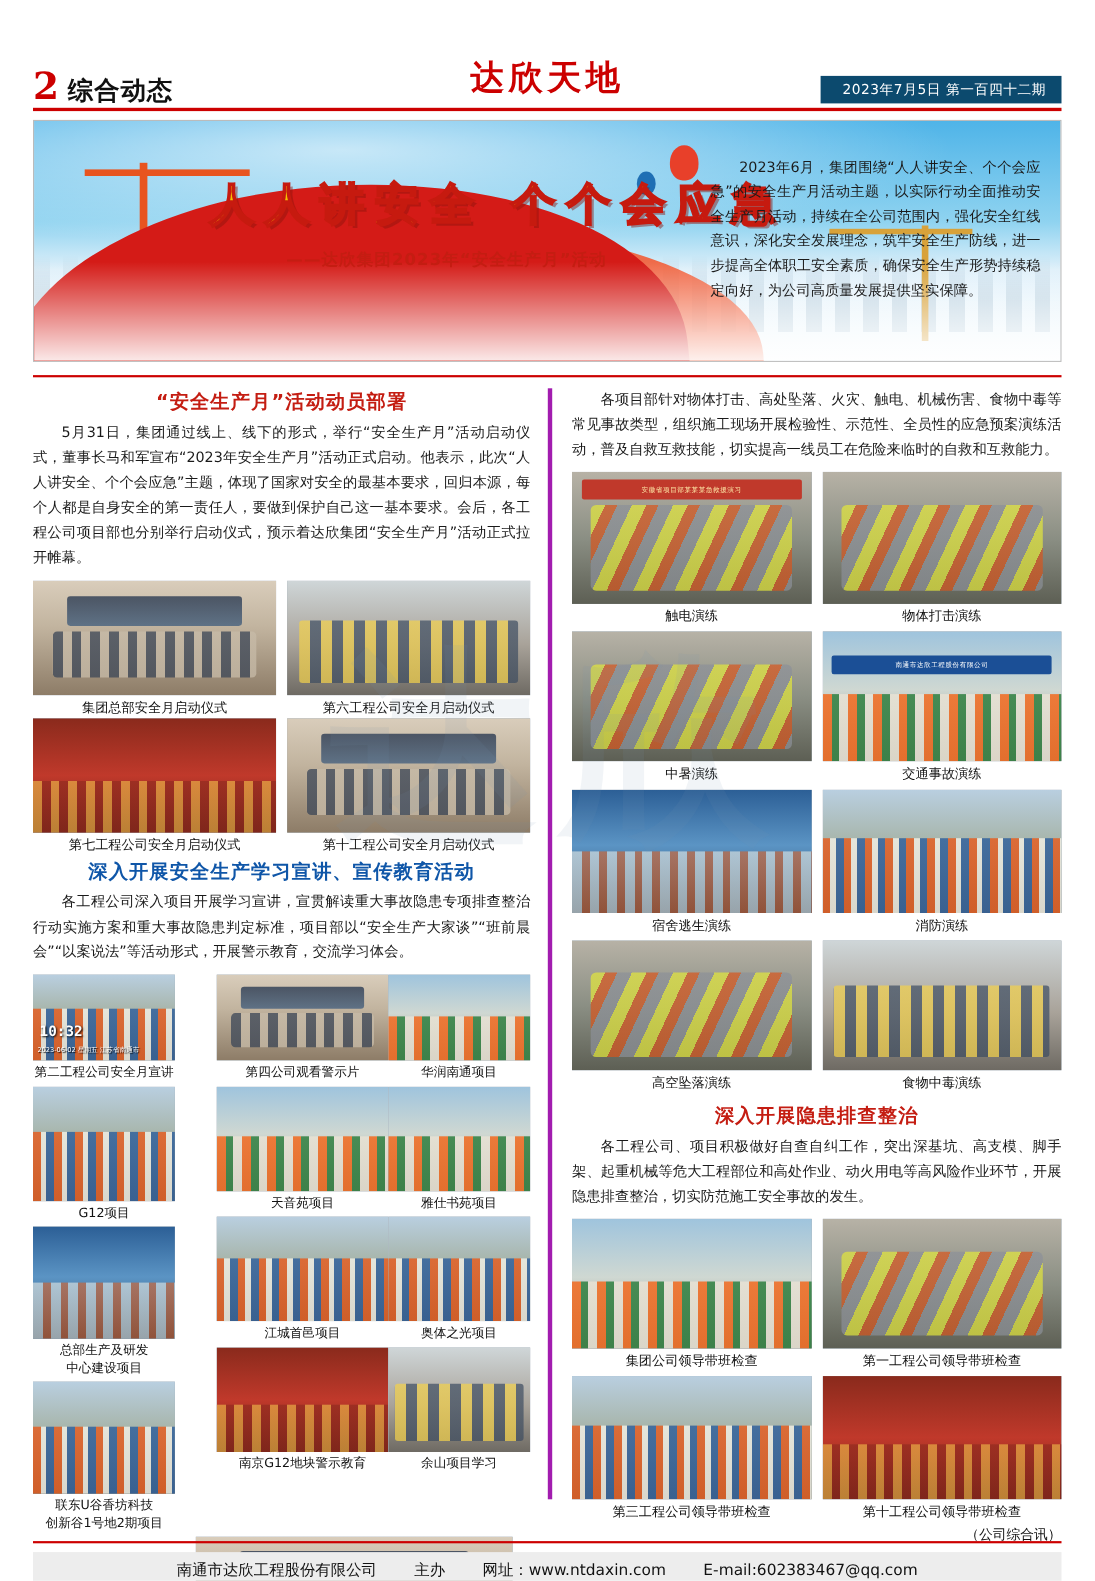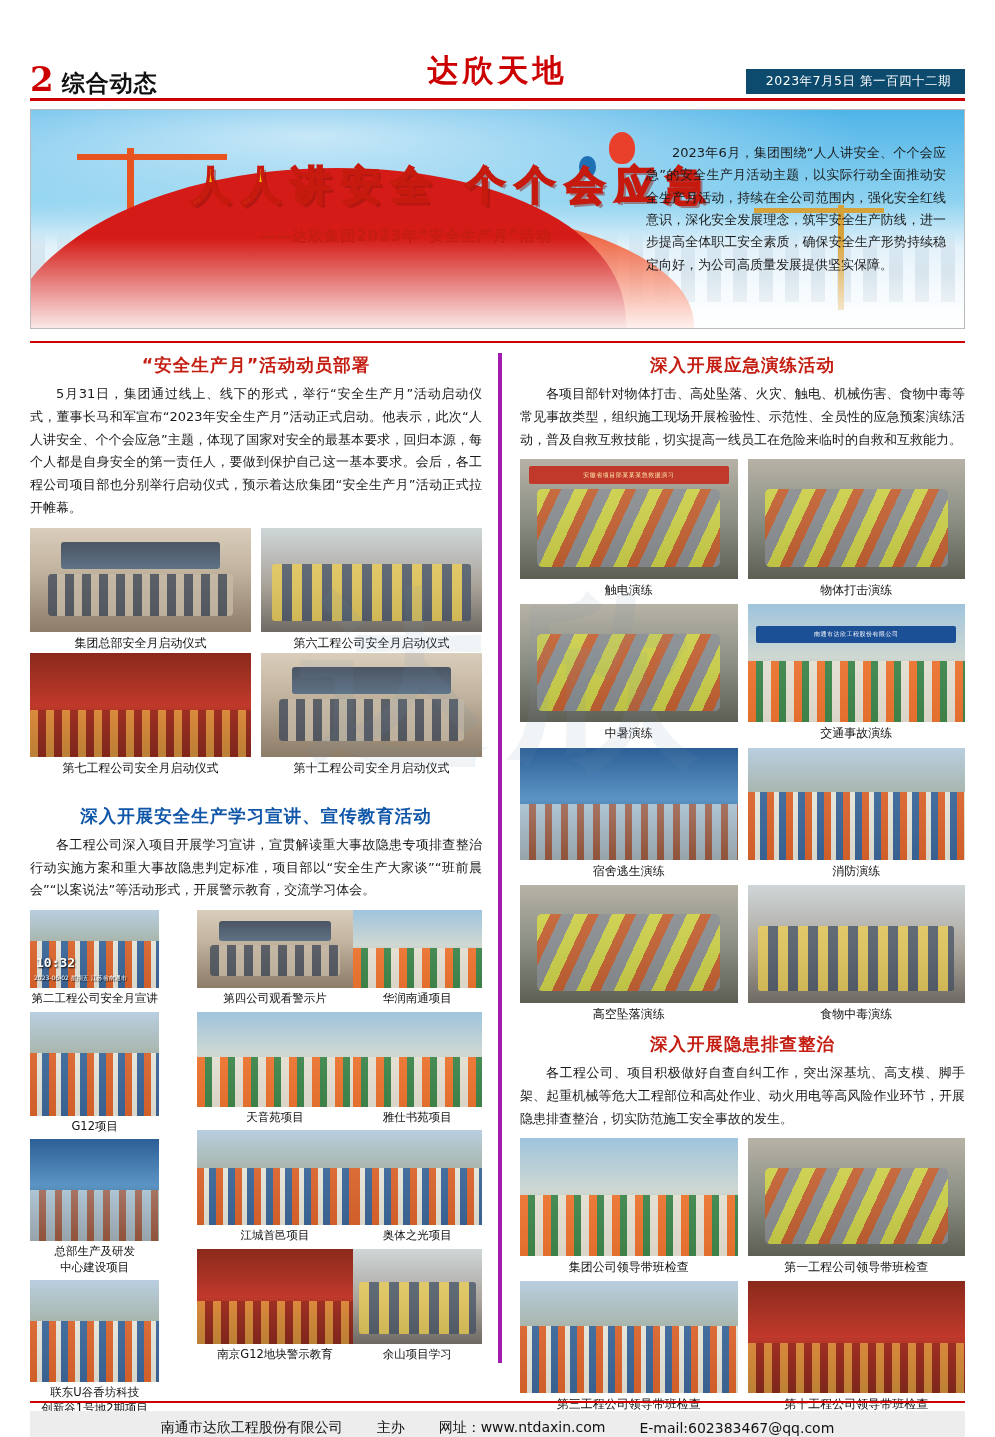--- a/index.html
+++ b/index.html
@@ -316,21 +316,21 @@
           <div class="cap">第七工程公司安全月启动仪式</div>
         </div>
         <div>
           <div class="ph" style="height:104px;">
             <div class="sc meeting"></div>
           </div>
           <div class="cap">第十工程公司安全月启动仪式</div>
         </div>
       </div>
 
-      <h2 class="head blue" style="margin-top:28px;">深入开展安全生产学习宣讲、宣传教育活动</h2>
+      <h2 class="head blue" style="margin-top:4px;">深入开展安全生产学习宣讲、宣传教育活动</h2>
       <p class="para">各工程公司深入项目开展学习宣讲，宣贯解读重大事故隐患专项排查整治行动实施方案和重大事故隐患判定标准，项目部以“安全生产大家谈”“班前晨会”“以案说法”等活动形式，开展警示教育，交流学习体会。</p>
 
       <div style="display:flex;gap:0;margin-top:4px;">
 
         <div style="width:140px;">
           <div class="ph" style="height:78px;">
             <div class="sc crowd"></div>
             <div class="ts">10:32</div>
             <div class="ts2">2023-06-02 星期五  江苏省南通市</div>
           </div>
@@ -394,21 +394,20 @@
         <div class="ph" style="height:92px;">
           <div class="sc meeting"></div>
         </div>
 
       </div>
 
     </div>
 
     <div class="col right">
 
-      <h2 class="head">深入开展应急演练活动</h2>
       <p class="para">各项目部针对物体打击、高处坠落、火灾、触电、机械伤害、食物中毒等常见事故类型，组织施工现场开展检验性、示范性、全员性的应急预案演练活动，普及自救互救技能，切实提高一线员工在危险来临时的自救和互救能力。</p>
 
       <div class="grid2" style="margin-top:4px;">
         <div>
           <div class="ph" style="height:120px;">
             <div class="sc rescue"></div>
             <div class="banner-strip">安徽省项目部某某某急救援演习</div>
           </div>
           <div class="cap">触电演练</div>
         </div>

